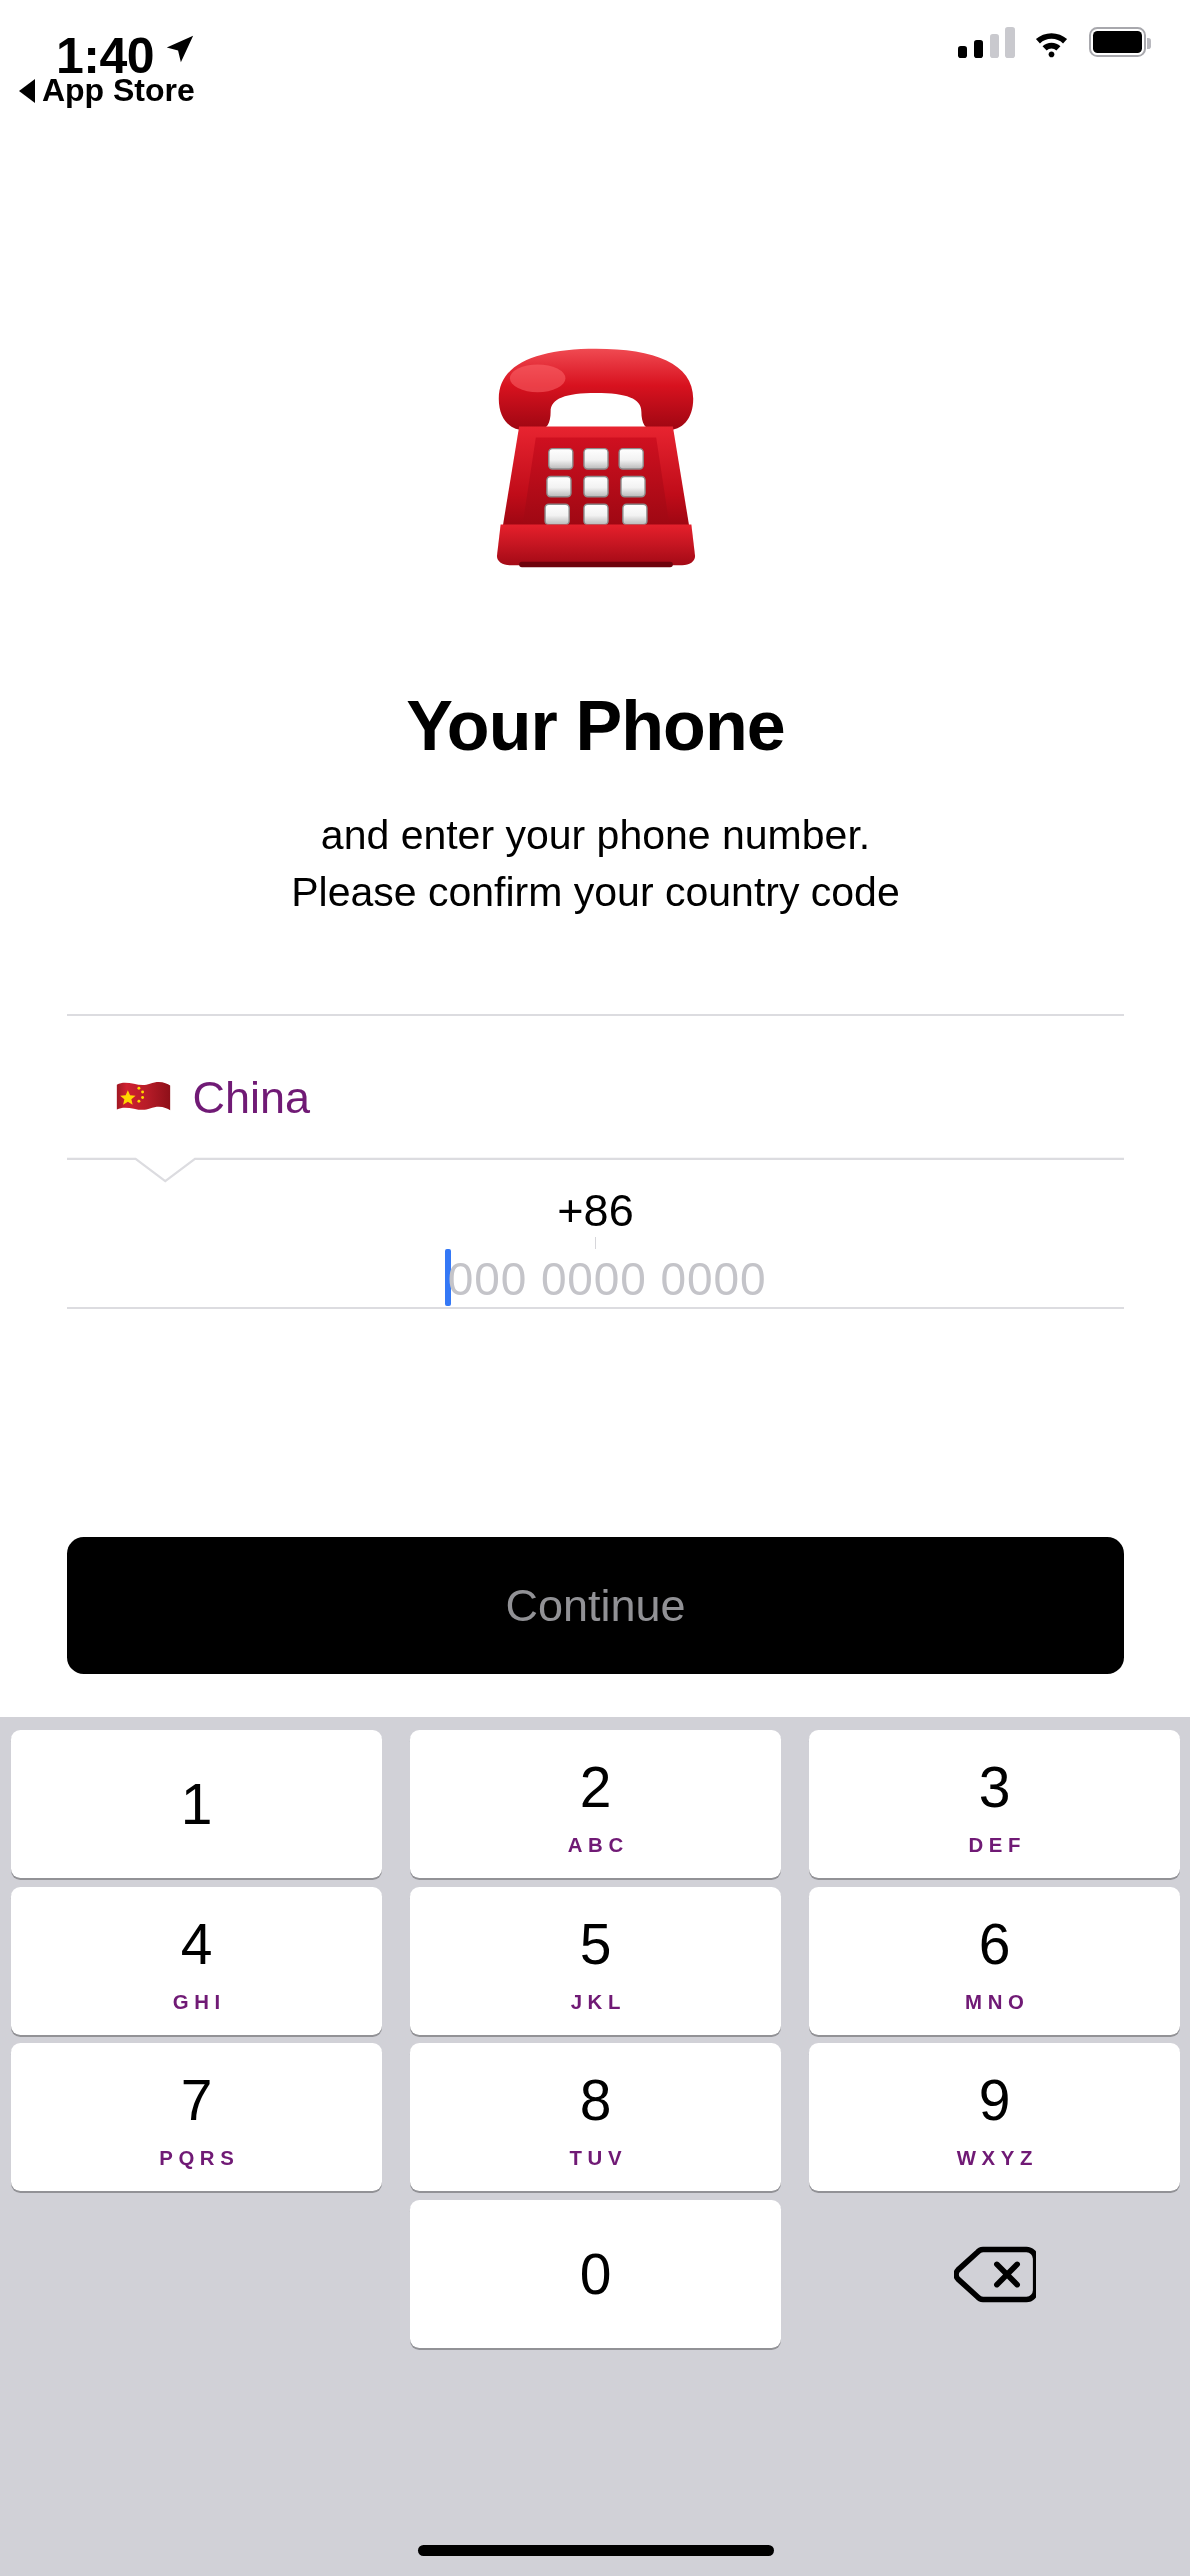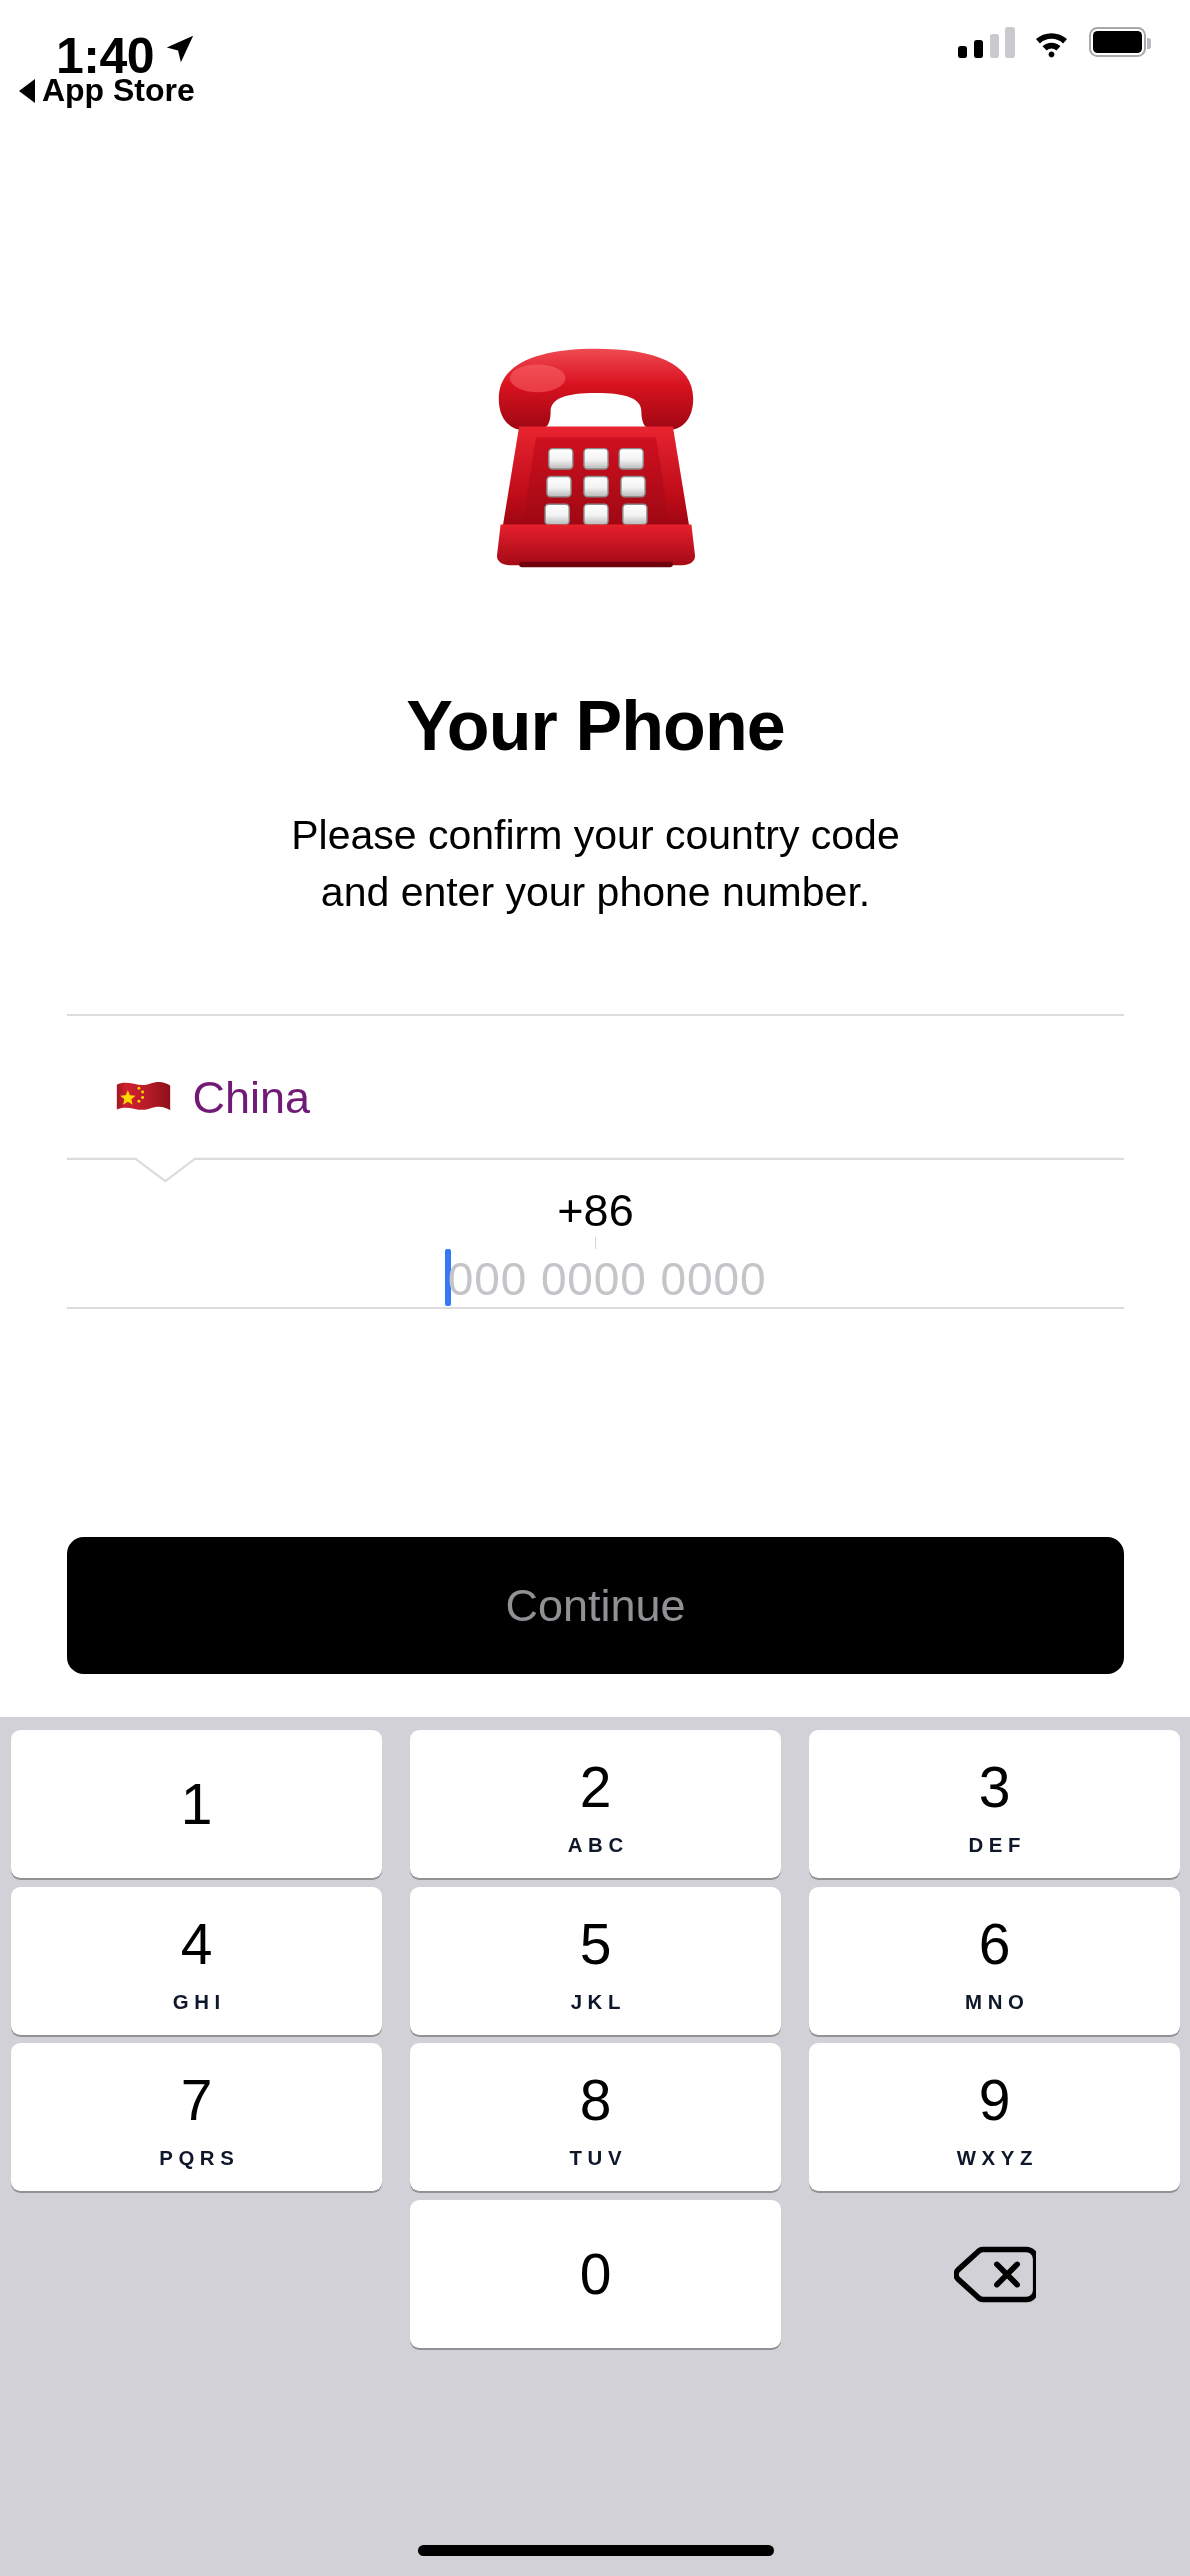--- a/index.html
+++ b/index.html
@@ -161,21 +161,21 @@
     align-items: center; justify-content: center;
     font-family: "Liberation Sans", sans-serif;
     padding-top: 3.7px;
   }
   .key.no-letters { justify-content: center; padding-top: 0; }
   .key-digit {
     font-size: 57px; font-weight: 400; color: #000;
     line-height: 65px;
   }
   .key-letters {
-    font-size: 20.4px; font-weight: 700; color: #0f172a;
+    font-size: 20.4px; font-weight: 700; color: #701a75;
     letter-spacing: 5.6px; margin-top: 14px; margin-left: 5.6px;
   }
   .key-spacer { width: 371px; height: 148px; }
   #delete-key {
     width: 371px; height: 148px;
     background: transparent; border: none;
     display: flex; align-items: center; justify-content: center;
   }
   #delete-icon { width: 82px; height: 61px; display: block; }
 
@@ -265,22 +265,22 @@
       <rect x="122" y="176" width="26" height="22" rx="4"></rect>
       <rect x="164" y="176" width="26" height="22" rx="4"></rect>
     </g>
 
     <path d="M32 198 L238 198 L242 232 C242 238 236 242 228 242 L42 242 C34 242 28 238 28 232 Z" fill="url(#baseGrad)"></path>
     <rect x="52" y="238" width="166" height="6" rx="3" fill="#6e030c"></rect>
   </svg>
 
   <div id="page-title">Your Phone</div>
   <div id="page-subtitle">
+    <div>and enter your phone number.</div>
     <div>Please confirm your country code</div>
-    <div>and enter your phone number.</div>
   </div>
 
   <div id="divider-top"></div>
 
   <div id="country-row">
     <svg id="flag-emoji" viewBox="0 0 62 44">
       <defs>
         <linearGradient id="flagGrad" x1="0" y1="0" x2="1" y2="0">
           <stop offset="0%" stop-color="#a01722"></stop>
           <stop offset="18%" stop-color="#cf2030"></stop>

